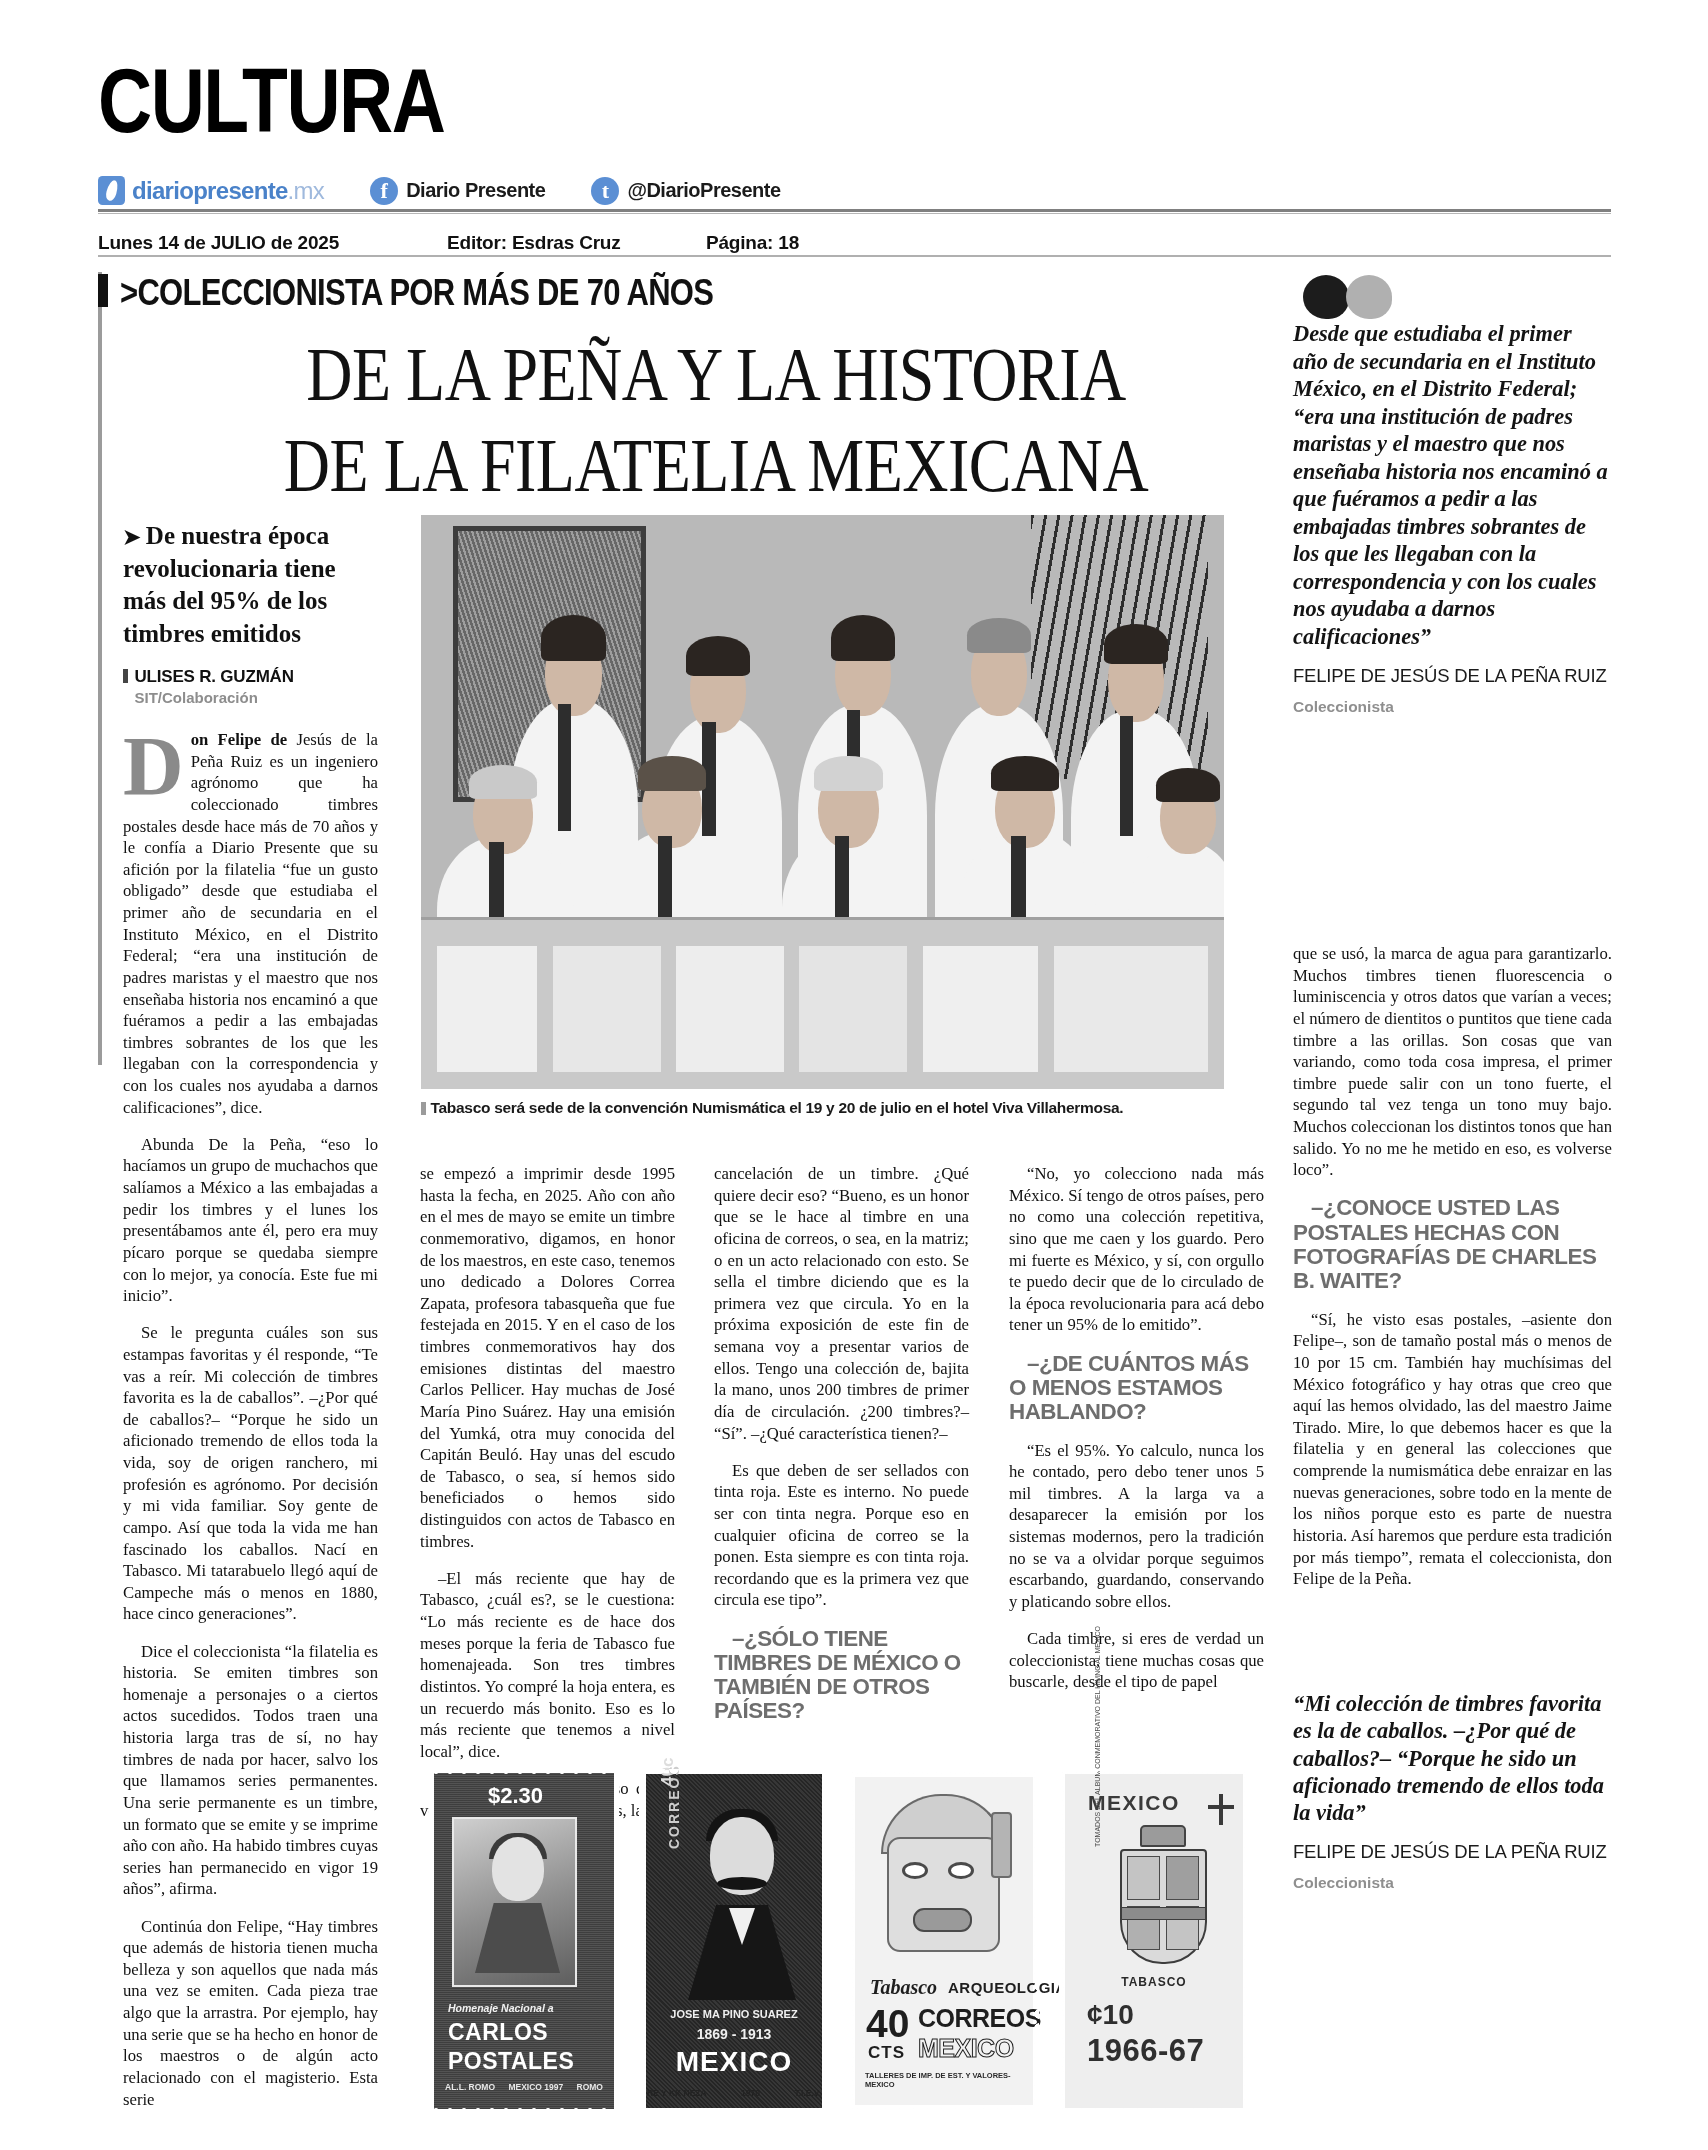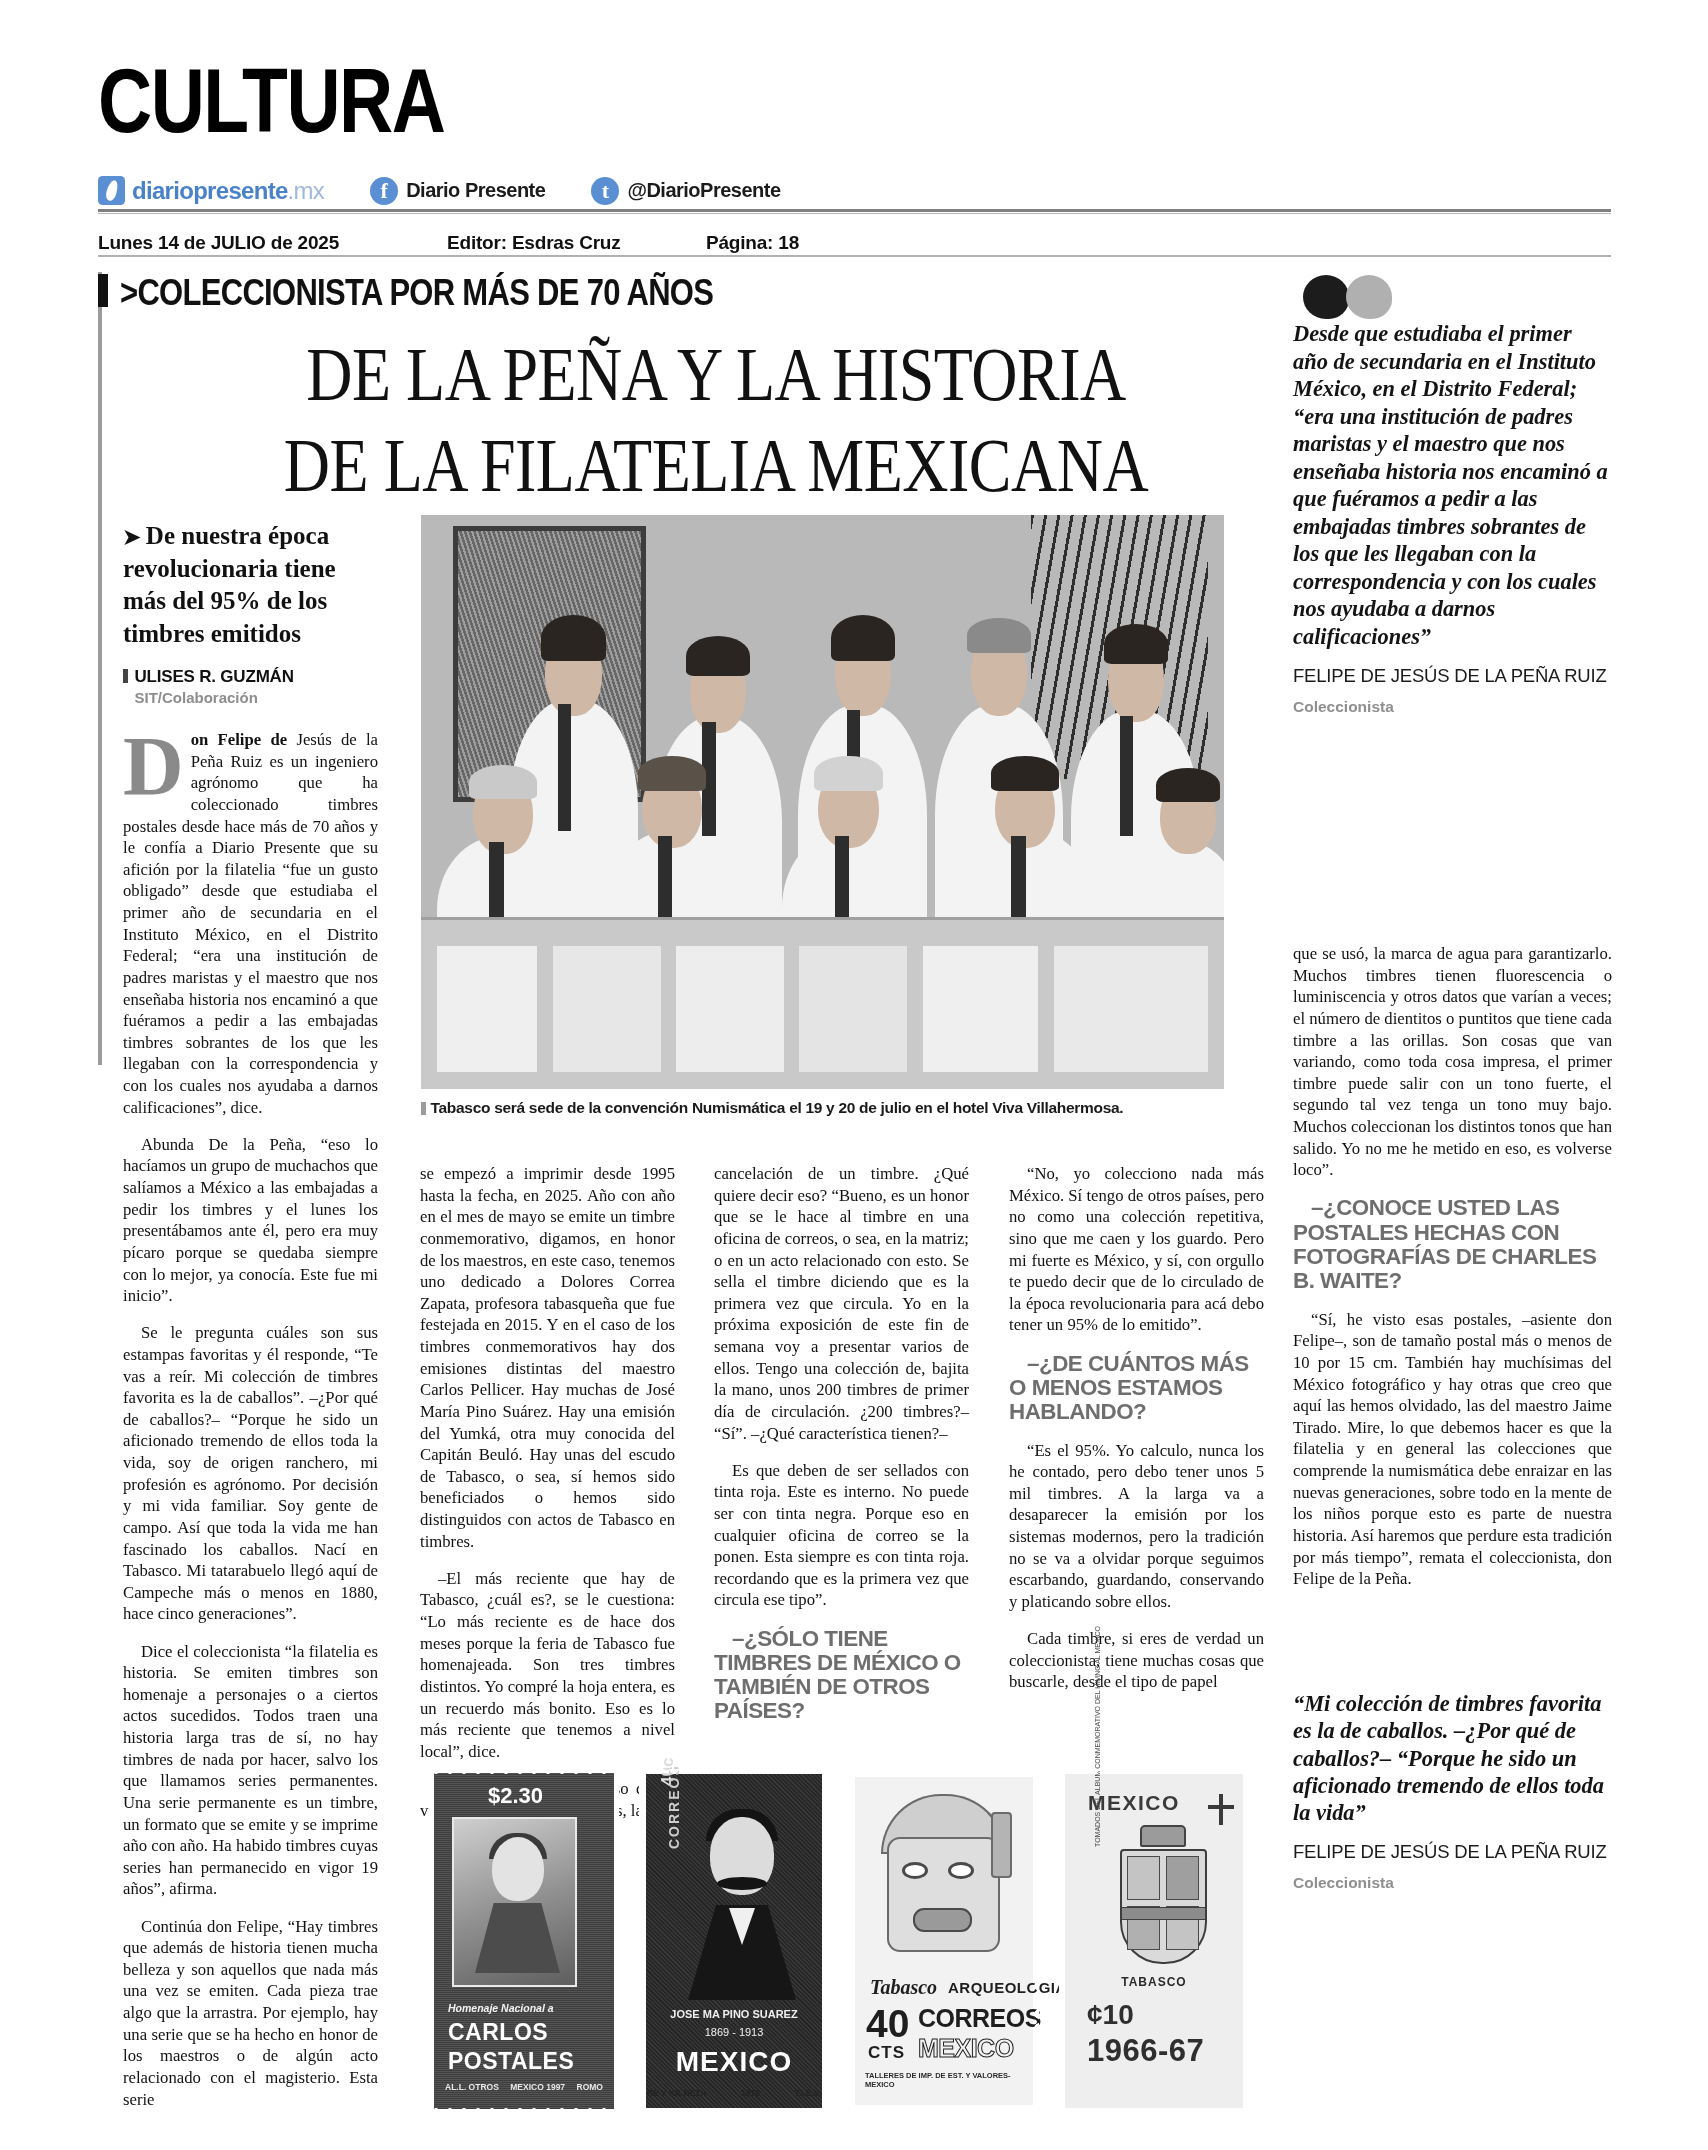--- a/index.html
+++ b/index.html
@@ -203,21 +203,21 @@
   .s2 .body { position:absolute; left:7px; top:5px; right:7px; bottom:5px; background:#2a2a2a;
      background-image: repeating-linear-gradient(45deg, rgba(255,255,255,.06) 0 1.5px, rgba(0,0,0,.12) 1.5px 3px);}
   .s2 .val { position:absolute; left:12px; top:12px; font-family:"Liberation Sans",sans-serif; font-weight:700; font-size:17px; color:#ddd; transform:rotate(-90deg); transform-origin:left top;}
   .s2 .side { position:absolute; left:20px; top:75px; font-family:"Liberation Sans",sans-serif; font-weight:700; font-size:14px; color:#ccc; transform:rotate(-90deg); transform-origin:left top; letter-spacing:2px;}
   .s2 .face { position:absolute; left:64px; top:43px; width:64px; height:78px; border-radius:48% 48% 46% 46%; background:#dcdcdc;}
   .s2 .hair { position:absolute; left:60px; top:35px; width:72px; height:32px; border-radius:36px 36px 0 0; background:#141414;}
   .s2 .must { position:absolute; left:71px; top:103px; width:50px; height:13px; border-radius:50%; background:#141414;}
   .s2 .suit { position:absolute; left:42px; top:131px; width:108px; height:95px; background:#161616; clip-path: polygon(26% 0,74% 0,100% 100%,0 100%);}
   .s2 .shirt { position:absolute; left:83px; top:134px; width:26px; height:37px; background:#f0f0f0; clip-path: polygon(50% 100%, 0 0, 100% 0);}
   .s2 .n1 { position:absolute; left:0; right:0; text-align:center; top:234px; font-family:"Liberation Sans",sans-serif; font-weight:700; font-size:11px; color:#efefef;}
-  .s2 .n2 { position:absolute; left:0; right:0; text-align:center; top:252px; font-family:"Liberation Sans",sans-serif; font-weight:400; font-size:11px; color:#efefef;}
+  .s2 .n2 { position:absolute; left:0; right:0; text-align:center; top:252px; font-family:"Liberation Sans",sans-serif; font-weight:700; font-size:14px; color:#efefef;}
   .s2 .n3 { position:absolute; left:0; right:0; text-align:center; top:272px; font-family:"Liberation Sans",sans-serif; font-weight:700; font-size:28px; color:#fff; letter-spacing:1px;}
   .s2 .ft { position:absolute; left:8px; right:8px; top:319px; display:flex; justify-content:space-between;
     font-family:"Liberation Sans",sans-serif; font-weight:700; font-size:8.5px; color:#222;}
 
   
   .s3 .body { position:absolute; left:6px; top:8px; right:6px; bottom:8px; background:#f2f2f2;}
   .s3 .helmet { position:absolute; left:26px; top:17px; width:125px; height:60px; border-radius:65px 65px 0 0; background:#cfcfcf; border:2.5px solid #6a6a6a;}
   .s3 .head { position:absolute; left:32px; top:60px; width:113px; height:115px; border-radius:13px; background:#dedede; border:2.5px solid #6a6a6a;}
   .s3 .eye { position:absolute; width:26px; height:17px; border-radius:50%; background:#fff; border:3px solid #4a4a4a; top:85px;}
   .s3 .eye.l { left:47px; } .s3 .eye.r { left:93px; }
@@ -455,21 +455,21 @@
         <span class="val">$2.30</span>
         <span class="portrait">
           <span class="hair"></span>
           <span class="face"></span>
           <span class="suit"></span>
         </span>
         <span class="nm1">Homenaje Nacional a</span>
         <span class="nm2">CARLOS</span>
         <span class="nm3">POSTALES</span>
         <span class="ft">
-          <span>AL.L. OTROS</span>
+          <span>AL.L. ROMO</span>
           <span>MEXICO 1997</span>
           <span>ROMO</span>
         </span>
       </div>
       <span class="perf-edge-top"></span>
       <span class="perf-edge-bottom"></span>
       <span class="perf-edge-left"></span>
       <span class="perf-edge-right"></span>
     </div>
 

